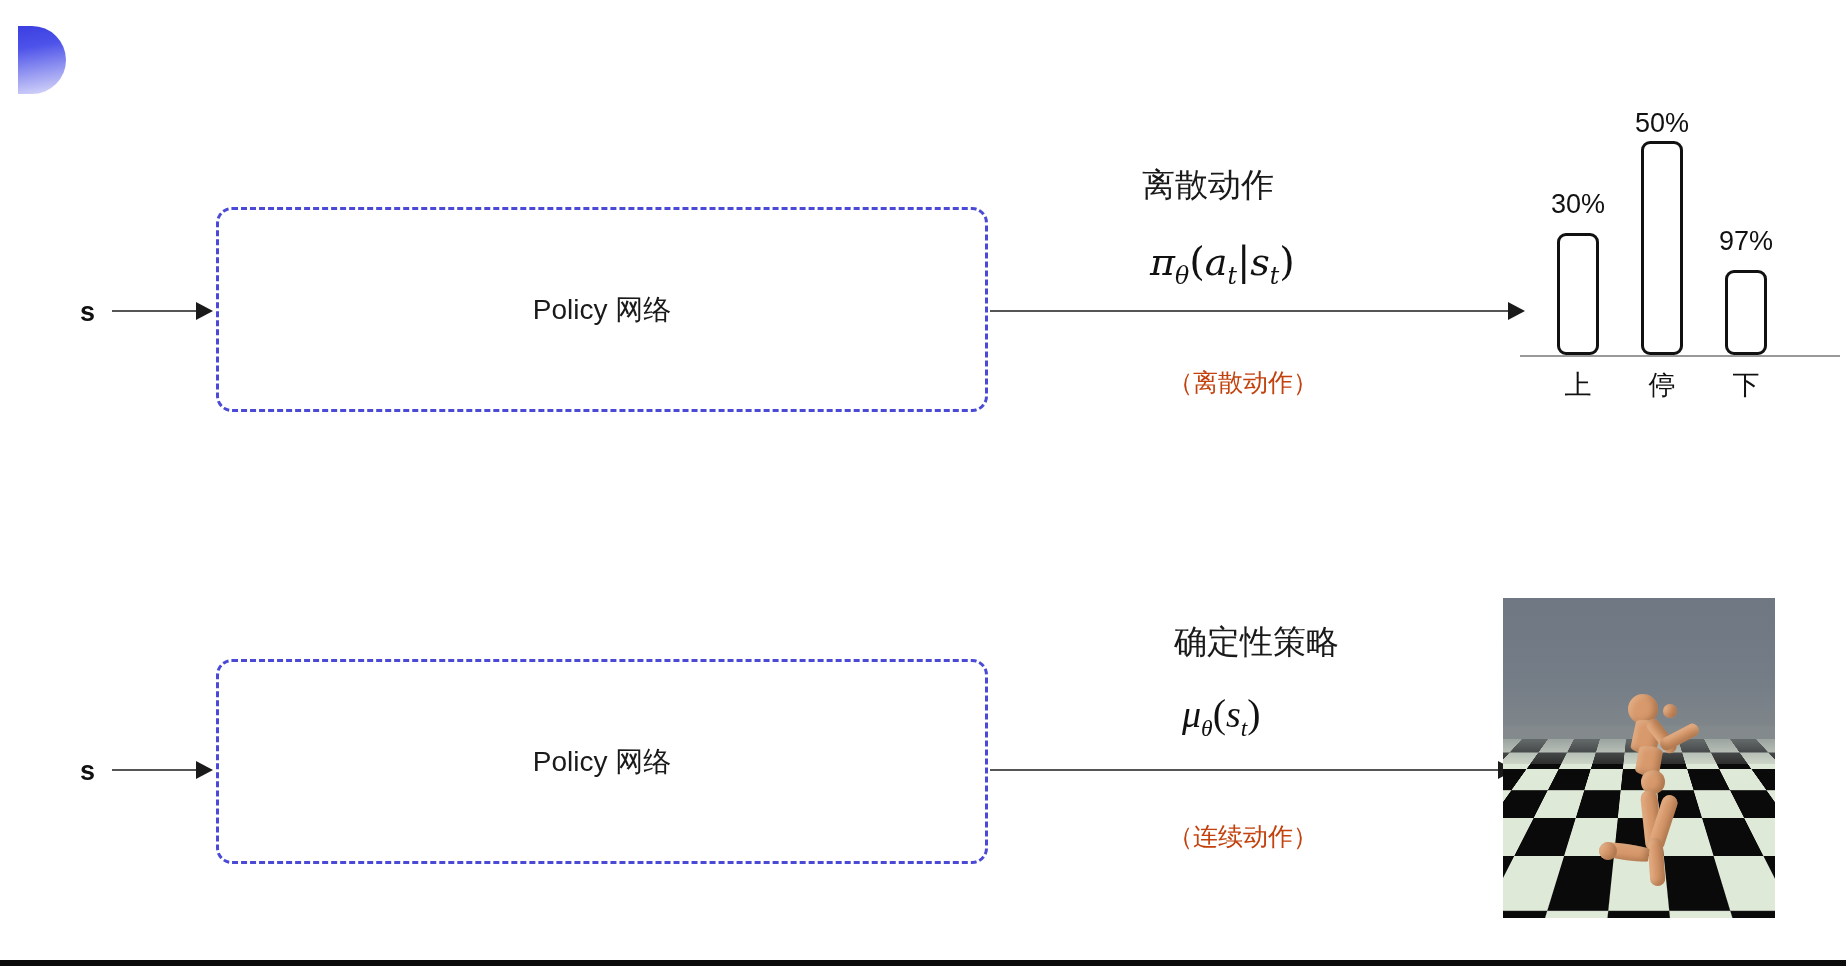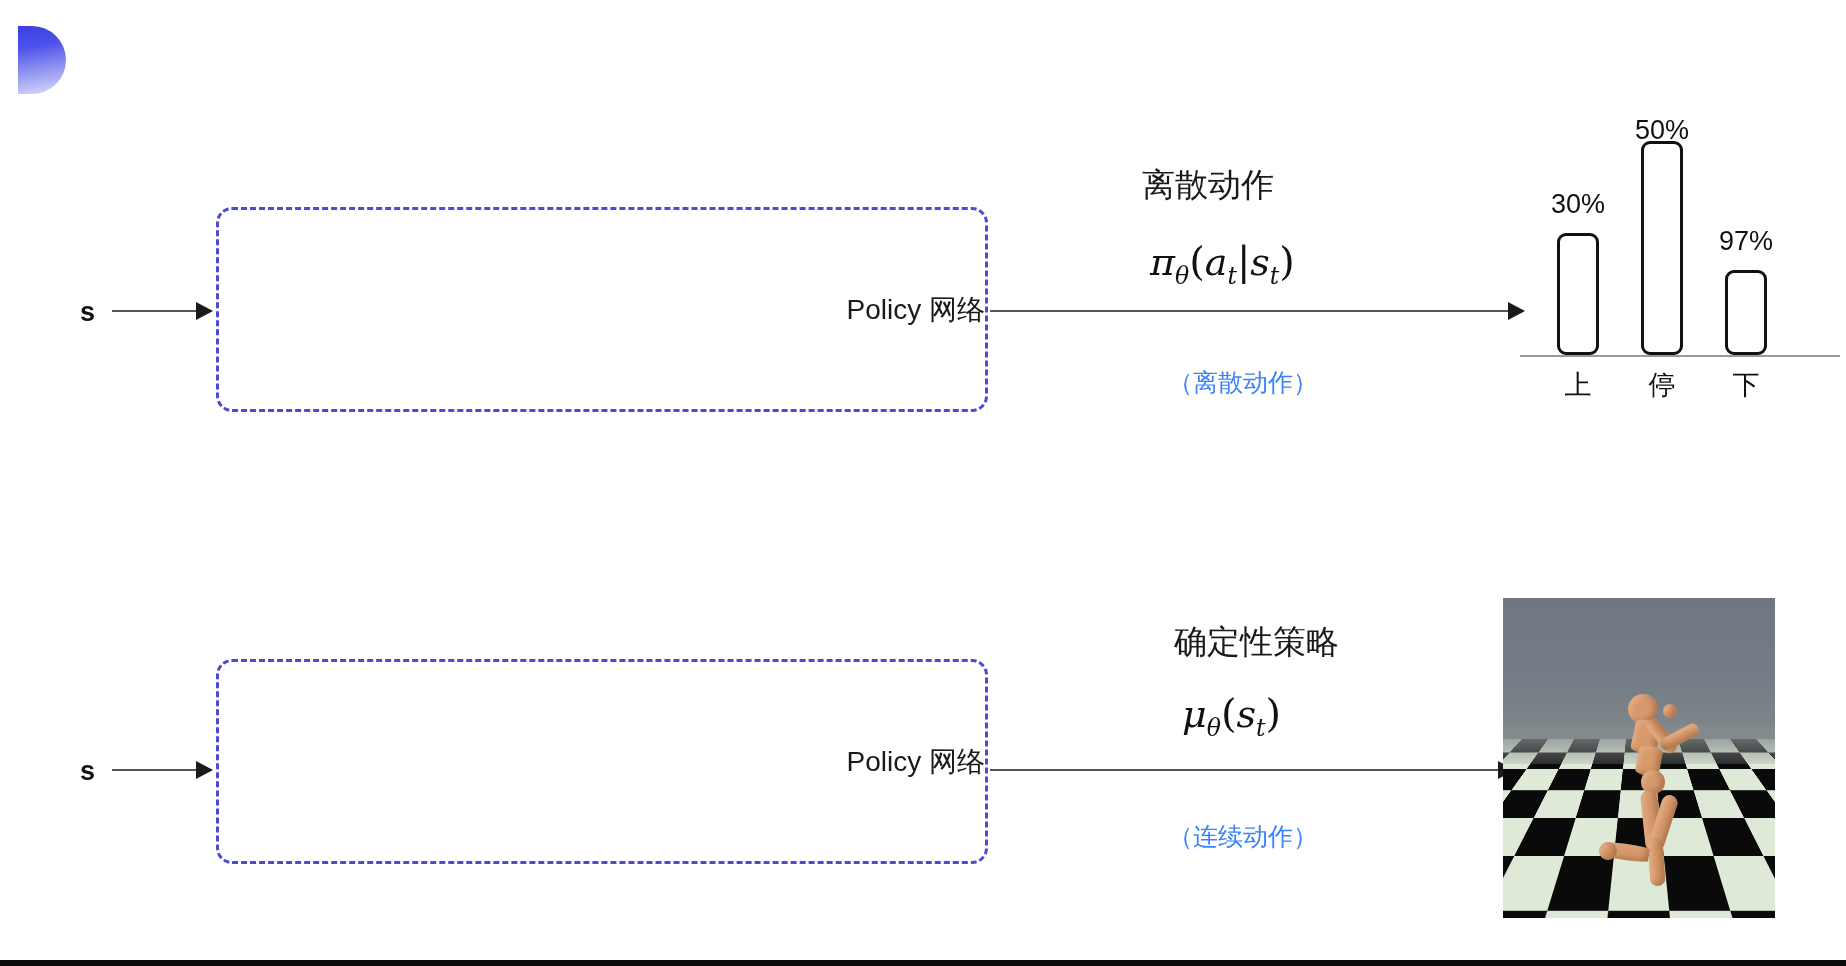--- a/index.html
+++ b/index.html
@@ -46,21 +46,21 @@
     border-radius: 16px;
     background: #ffffff;
     box-sizing: border-box;
   }
   .policy-box-label {
     position: absolute;
     left: 0;
     right: 0;
     top: 50%;
     transform: translateY(-50%);
-    text-align: right;
+    text-align: center;
     font-size: 28px;
     color: #1a1a1a;
     white-space: nowrap;
   }
 
   .s-label {
     position: absolute;
     font-size: 27px;
     font-weight: bold;
     color: #111111;
@@ -100,21 +100,21 @@
     font-size: 0.62em;
     font-style: italic;
   }
   .policy-formula .paren {
     font-style: normal;
     font-size: 1.05em;
   }
   .action-tag {
     position: absolute;
     font-size: 25px;
-    color: #3b82f6;
+    color: #c2410c;
     white-space: nowrap;
   }
 
   
   .chart {
     position: absolute;
   }
   .chart-axis {
     position: absolute;
     left: 0;
@@ -219,21 +219,21 @@
       <span>π</span><sub>θ</sub><span class="paren">(</span><span>a</span><sub>t</sub><span class="paren">|</span><span>s</span><sub>t</sub><span class="paren">)</span>
     </div>
 
     <div class="action-tag" style="left:1168px; top:366px;">（离散动作）</div>
 
     <div class="chart" style="left:1520px; top:95px; width:320px; height:310px;">
 
       <div class="bar-value" style="left:16px; top:94px; width:84px;">30%</div>
       <div class="bar" style="left:37px; top:138px; width:42px; height:122px;"></div>
 
-      <div class="bar-value" style="left:100px; top:20px; width:84px;">50%</div>
+      <div class="bar-value" style="left:100px; top:13px; width:84px;">50%</div>
       <div class="bar" style="left:121px; top:46px; width:42px; height:214px;"></div>
 
       <div class="bar-value" style="left:184px; top:131px; width:84px;">97%</div>
       <div class="bar" style="left:205px; top:175px; width:42px; height:85px;"></div>
 
       <div class="chart-axis" style="top:260px; width:320px;"></div>
 
       <div class="bar-cat" style="left:16px; top:272px; width:84px;">上</div>
       <div class="bar-cat" style="left:100px; top:272px; width:84px;">停</div>
       <div class="bar-cat" style="left:184px; top:272px; width:84px;">下</div>
@@ -248,21 +248,21 @@
 
     <div class="policy-box" style="left:216px; top:659px; width:772px; height:205px;">
       <div class="policy-box-label">Policy 网络</div>
     </div>
 
     <div class="arrow-line" style="left:990px; top:769px; width:512px;"></div>
     <div class="arrow-head" style="left:1498px; top:761px;"></div>
 
     <div class="policy-kind" style="left:1174px; top:620px;">确定性策略</div>
 
-    <div class="policy-formula" style="left:1182px; top:690px;">
+    <div class="policy-formula" style="left:1182px; top:690px;font-family:Liberation Serif, serif;">
       <span>μ</span><sub>θ</sub><span class="paren">(</span><span>s</span><sub>t</sub><span class="paren">)</span>
     </div>
 
     <div class="action-tag" style="left:1168px; top:820px;">（连续动作）</div>
 
     <div class="sim-frame" style="left:1503px; top:598px; width:272px; height:320px;">
       <div class="sim-sky"></div>
       <div class="sim-floor"></div>
       <div class="sim-haze"></div>
 

